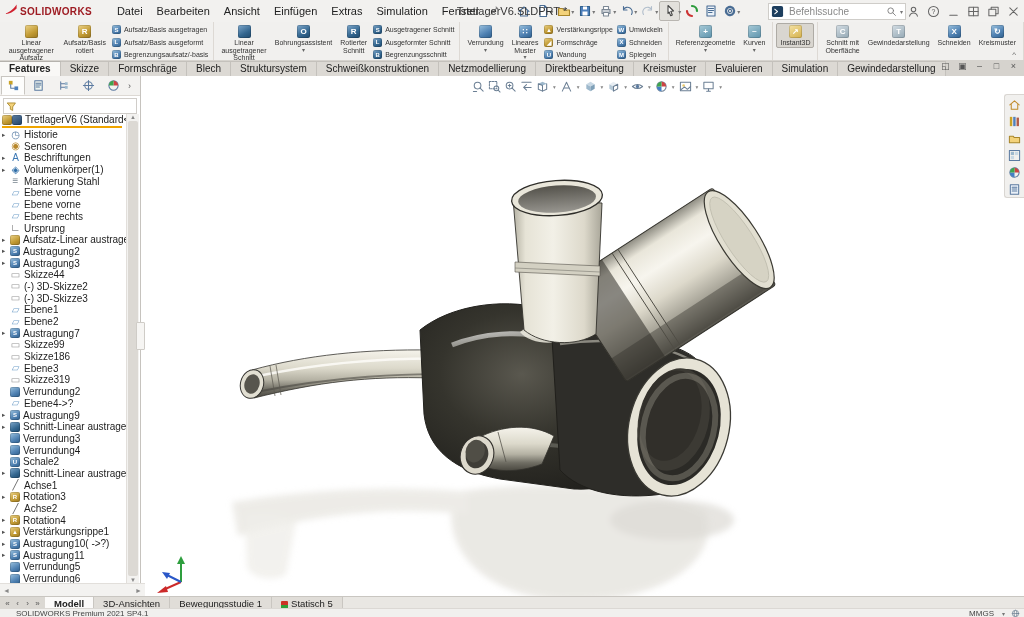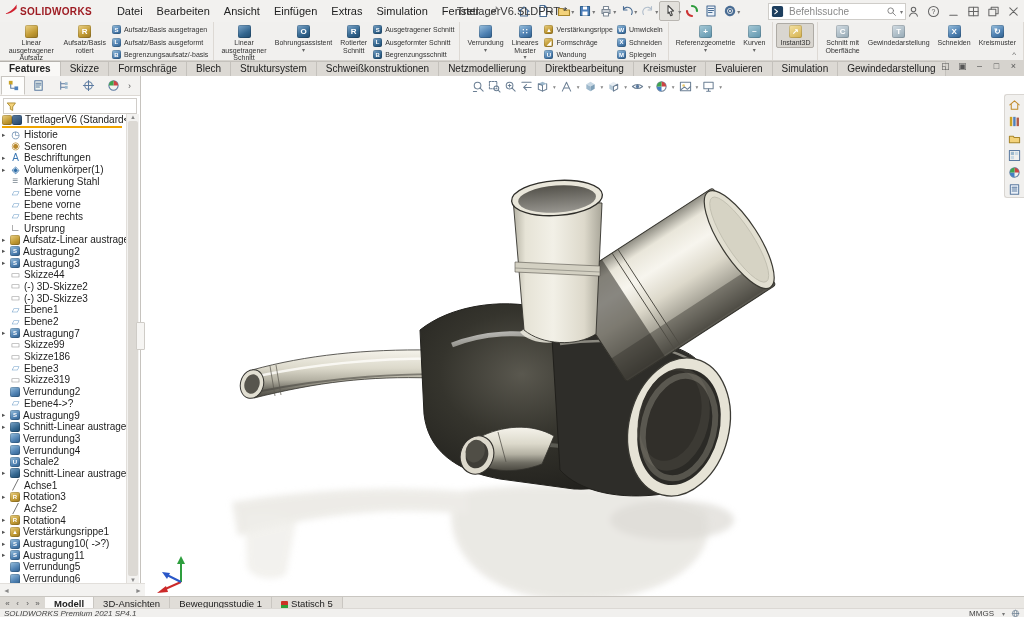--- a/index.html
+++ b/index.html
@@ -88,21 +88,21 @@
   #modeltabs{top:596px;left:0;width:1024px;height:12px;background:#e9e7e3;border-top:1px solid #c9c6c1;
     display:flex;align-items:stretch;font-size:9.5px;}
   #mt-nav{display:flex;align-items:center;gap:1px;padding:0 3px;background:#dbd8d3;}
   .mt-nav-btn{font-size:8px;color:#555;width:9px;text-align:center;}
   .mtab{display:flex;align-items:flex-end;gap:3px;padding:0 9px;border-right:1px solid #c9c6c1;color:#222;background:#e0ddd8;}
   .mtab.active{background:#fbfaf9;font-weight:bold;}
   .study-ic{width:7px;height:8px;background:linear-gradient(180deg,#cc3326 55%,#2fa03a 55%);border-radius:1px;flex:none;}
   
   #statusbar{top:608px;left:0;width:1024px;height:9px;background:#f1f0ee;border-top:1px solid #dbd8d4;
     display:flex;align-items:center;font-size:8px;color:#444;}
-  #status-left{margin-left:4px;font-style:italic;}
+  #status-left{margin-left:16px;}
   #status-right{position:absolute;right:4px;display:flex;align-items:center;gap:6px;}
   #units{display:flex;align-items:center;gap:8px;}
 </style>
 </head>
 <body>
 
 <div id="menubar" class="abs">
   <div id="logo">
     <span id="logo-mark"><svg width="13" height="13" viewBox="0 0 14 14">
           <path d="M1 11 C4 10 9 7 12.5 1.5 L12.5 6 C9 10 5 11.5 1 11.8 Z" fill="#d0202e"></path>

